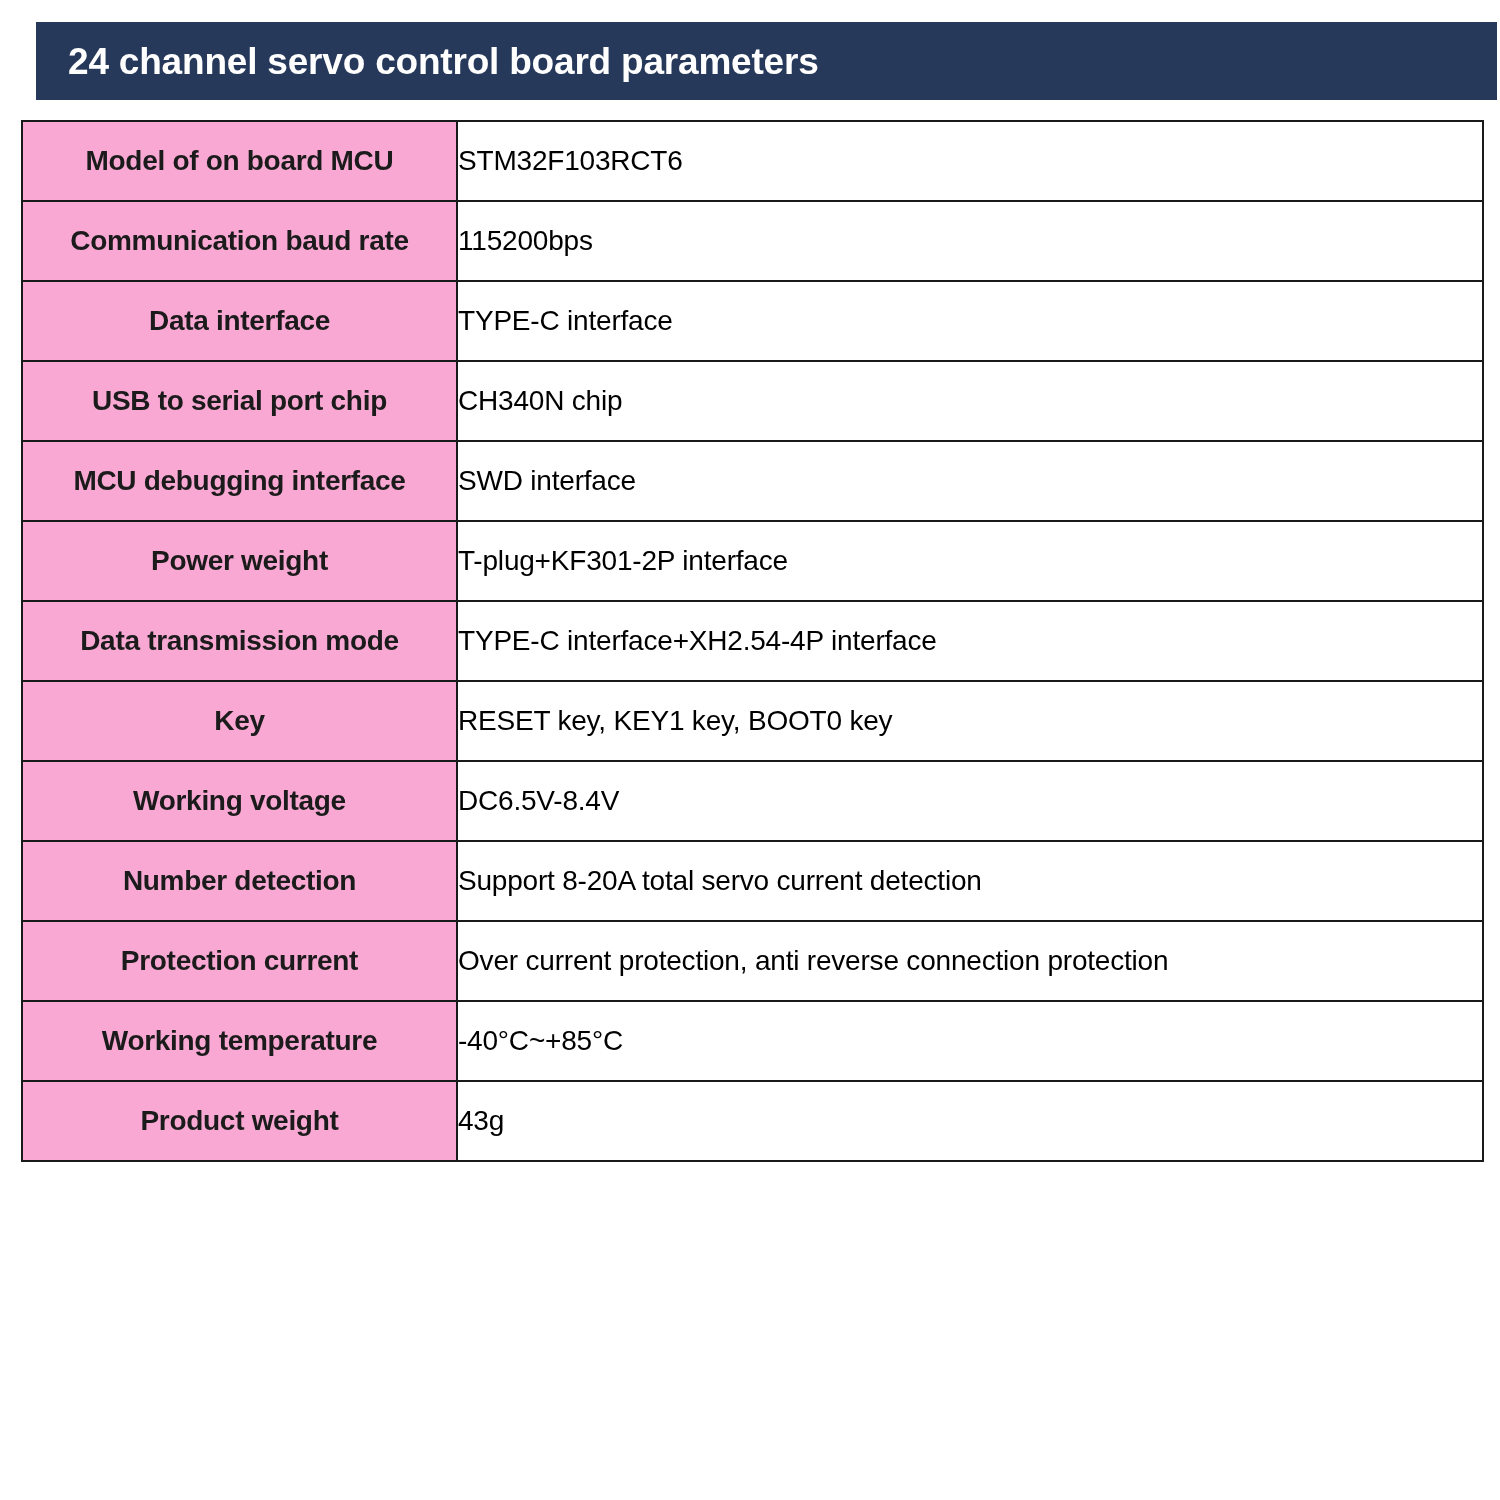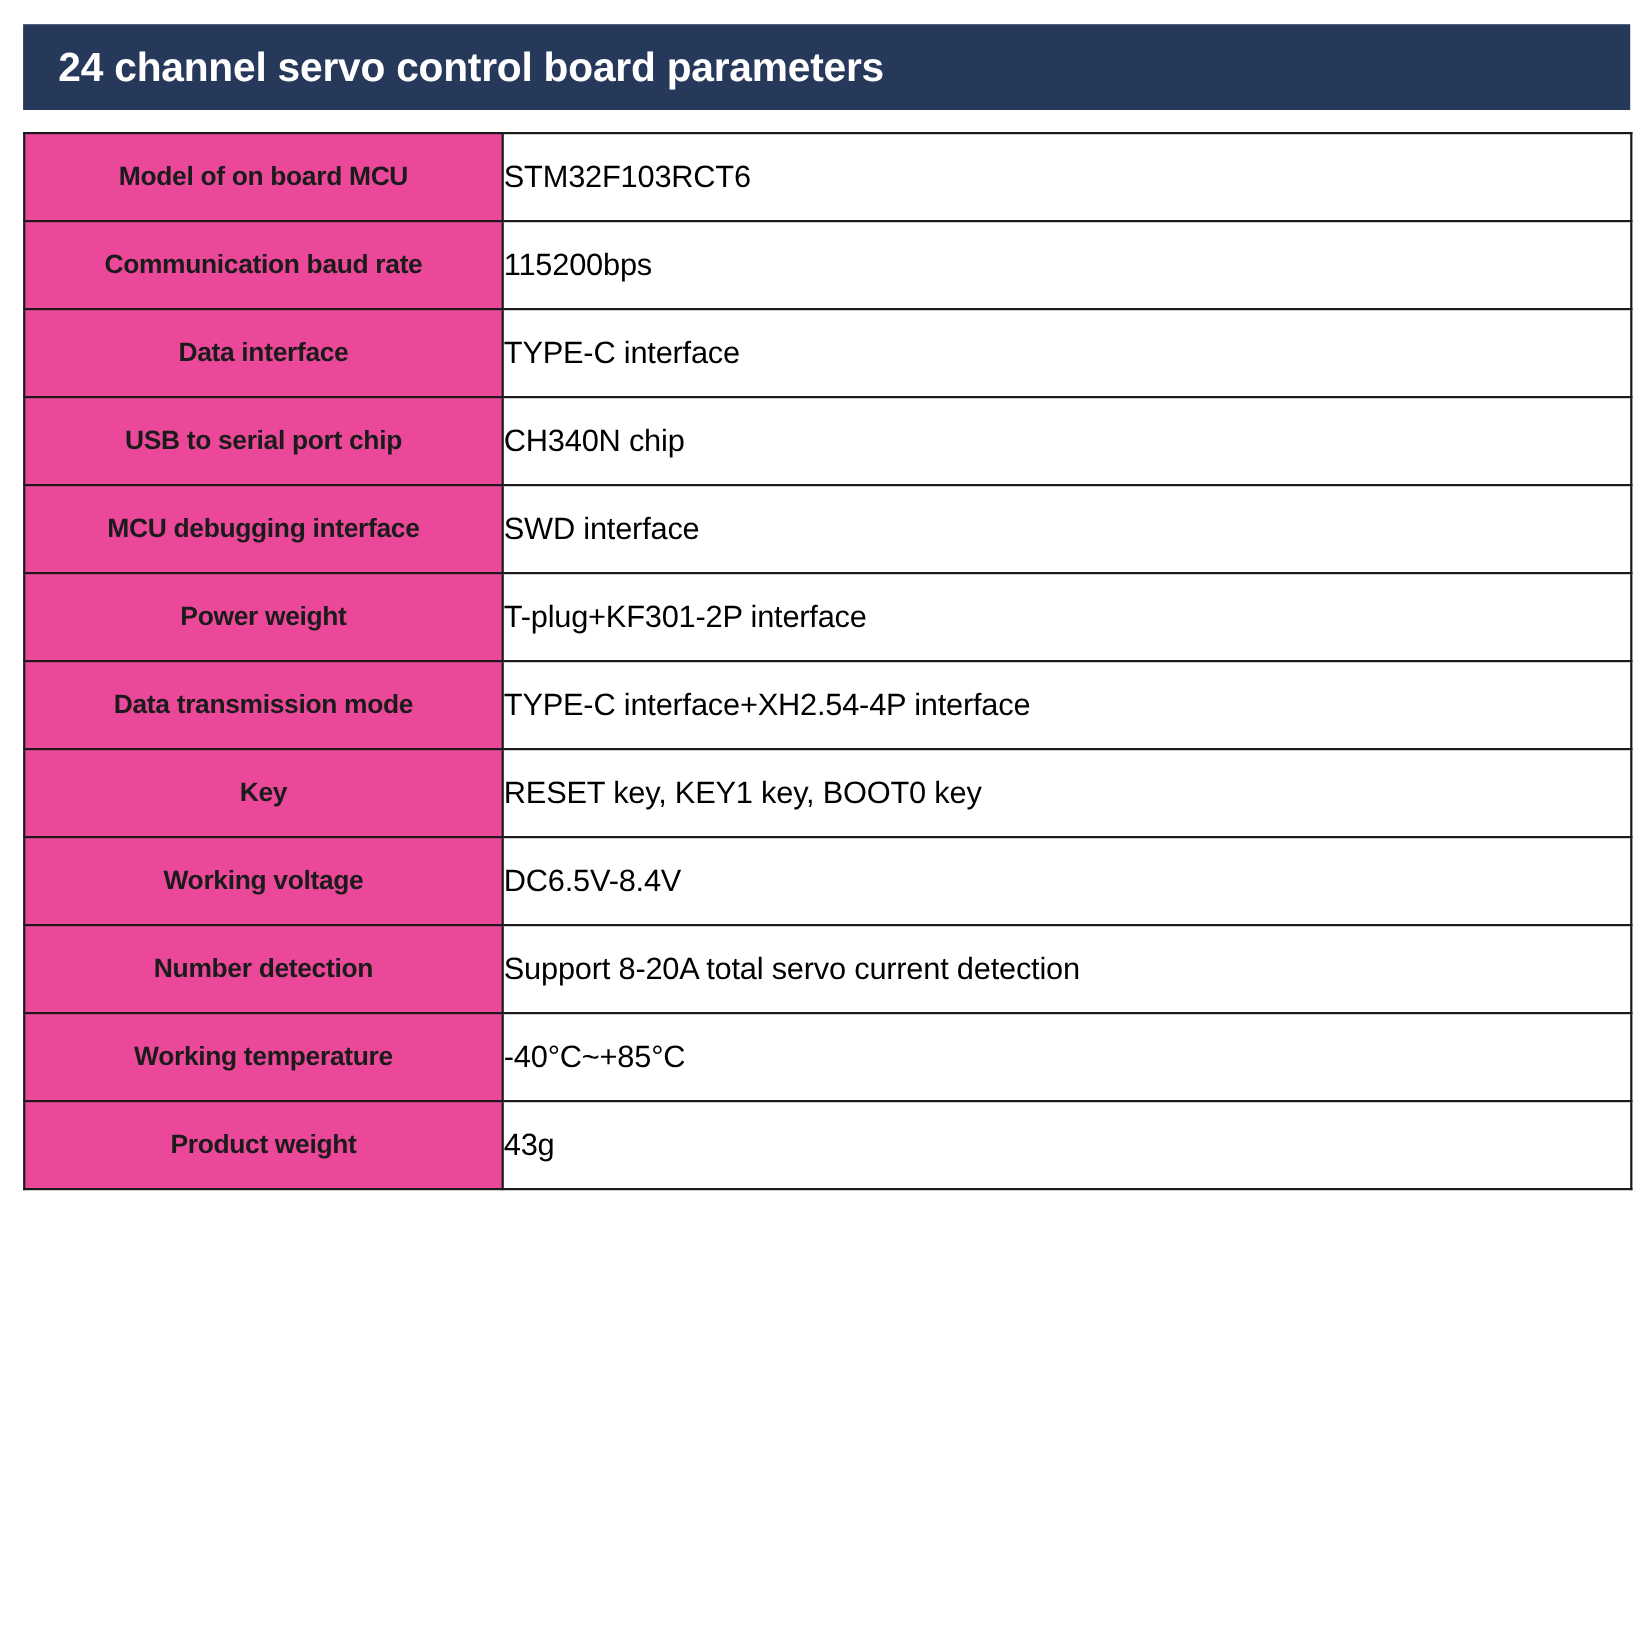--- a/index.html
+++ b/index.html
@@ -19,21 +19,21 @@
     position: relative;
     width: 1500px;
     height: 1500px;
     background: #ffffff;
     box-sizing: border-box;
   }
 
   
   #spec-header {
     position: absolute;
-    left: 21px;
+    left: 36px;
     top: 22px;
     width: 1461px;
     height: 78px;
     background: #27395B;
     display: flex;
     align-items: center;
     box-sizing: border-box;
   }
   #spec-header .title {
     color: #ffffff;
@@ -66,24 +66,24 @@
   table.spec-table tr.spec-row { height: 80px; }
 
   table.spec-table td {
     border: 2px solid #1a1a1a;
     padding: 0;
     vertical-align: middle;
     box-sizing: border-box;
   }
 
   td.spec-label {
-    background: #ec4899;
+    background: #f9a8d4;
     text-align: center;
     font-weight: bold;
-    font-size: 24px;
+    font-size: 28px;
     color: #1b1b1b;
     letter-spacing: -0.3px;
     padding: 0 8px;
     white-space: nowrap;
     font-family: "Liberation Sans", "DejaVu Sans", sans-serif;
   }
 
   td.spec-value {
     background: #ffffff;
     text-align: left;
@@ -146,20 +146,24 @@
           </tr>
           <tr class="spec-row">
             <td class="spec-label">Working voltage</td>
             <td class="spec-value">DC6.5V-8.4V</td>
           </tr>
           <tr class="spec-row">
             <td class="spec-label">Number detection</td>
             <td class="spec-value">Support 8-20A total servo current detection</td>
           </tr>
           <tr class="spec-row">
+            <td class="spec-label">Protection current</td>
+            <td class="spec-value">Over current protection, anti reverse connection protection</td>
+          </tr>
+          <tr class="spec-row">
             <td class="spec-label">Working temperature</td>
             <td class="spec-value">-40°C~+85°C</td>
           </tr>
           <tr class="spec-row">
             <td class="spec-label">Product weight</td>
             <td class="spec-value">43g</td>
           </tr>
         </tbody>
     </table>
   </div>

